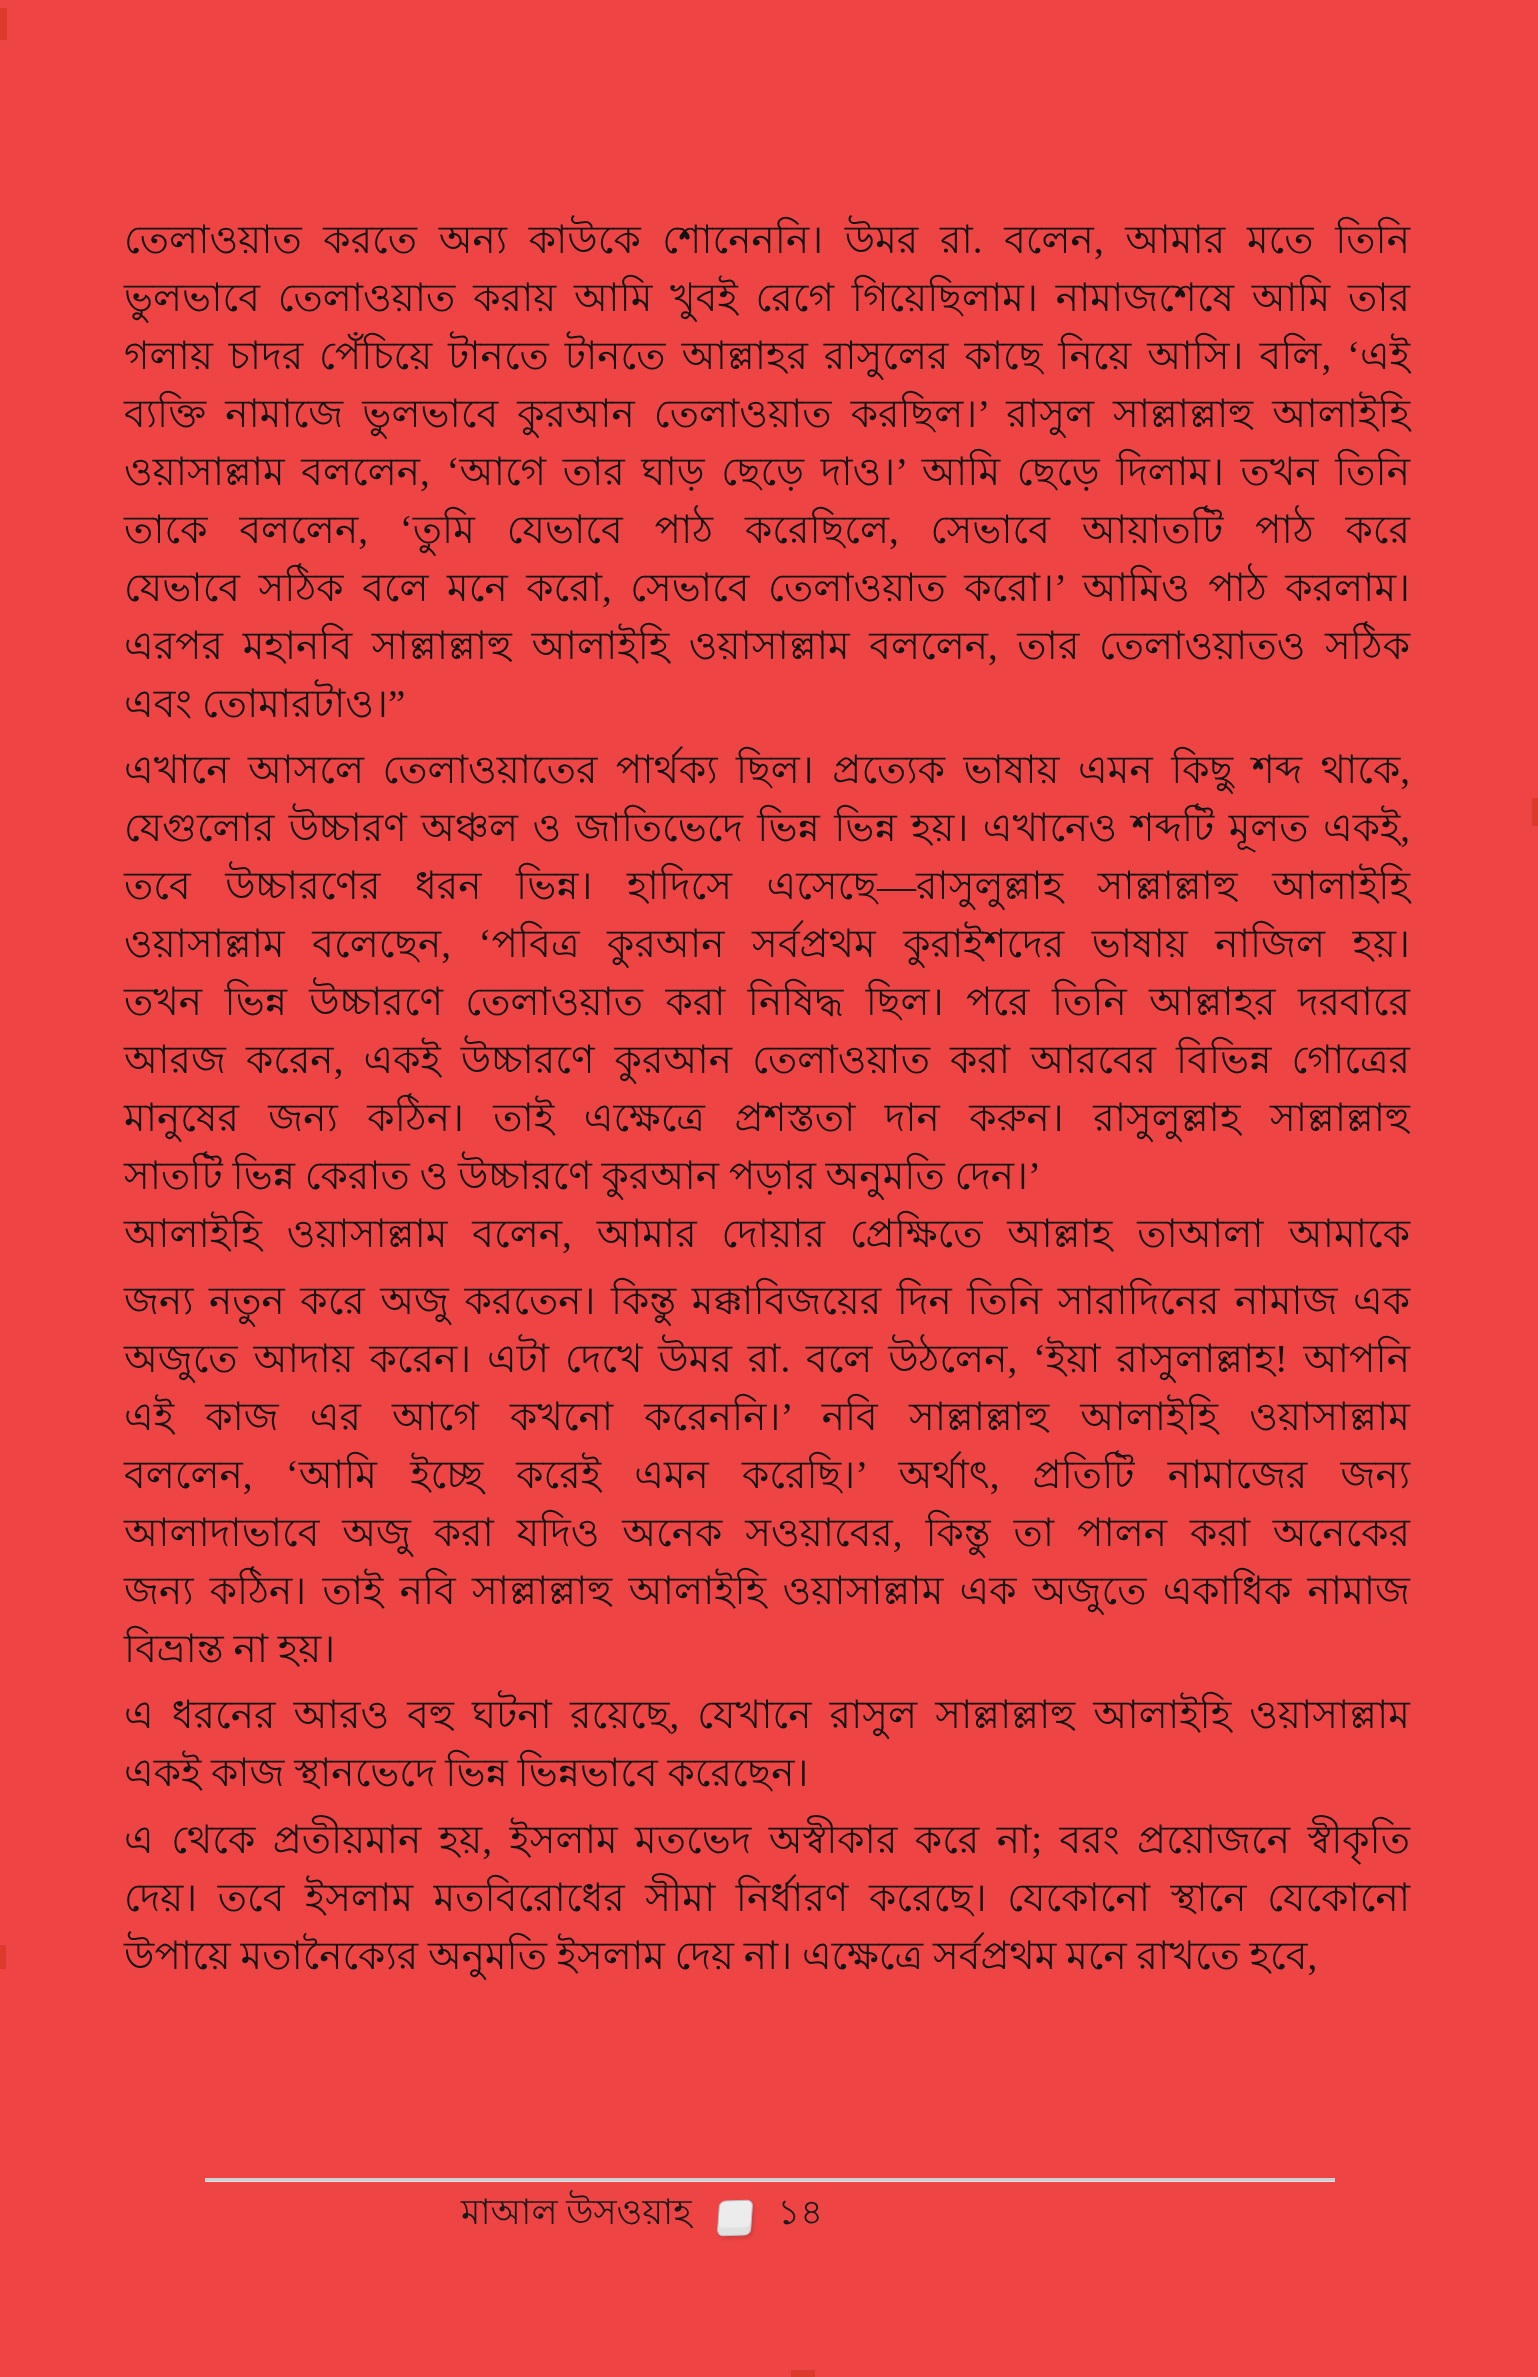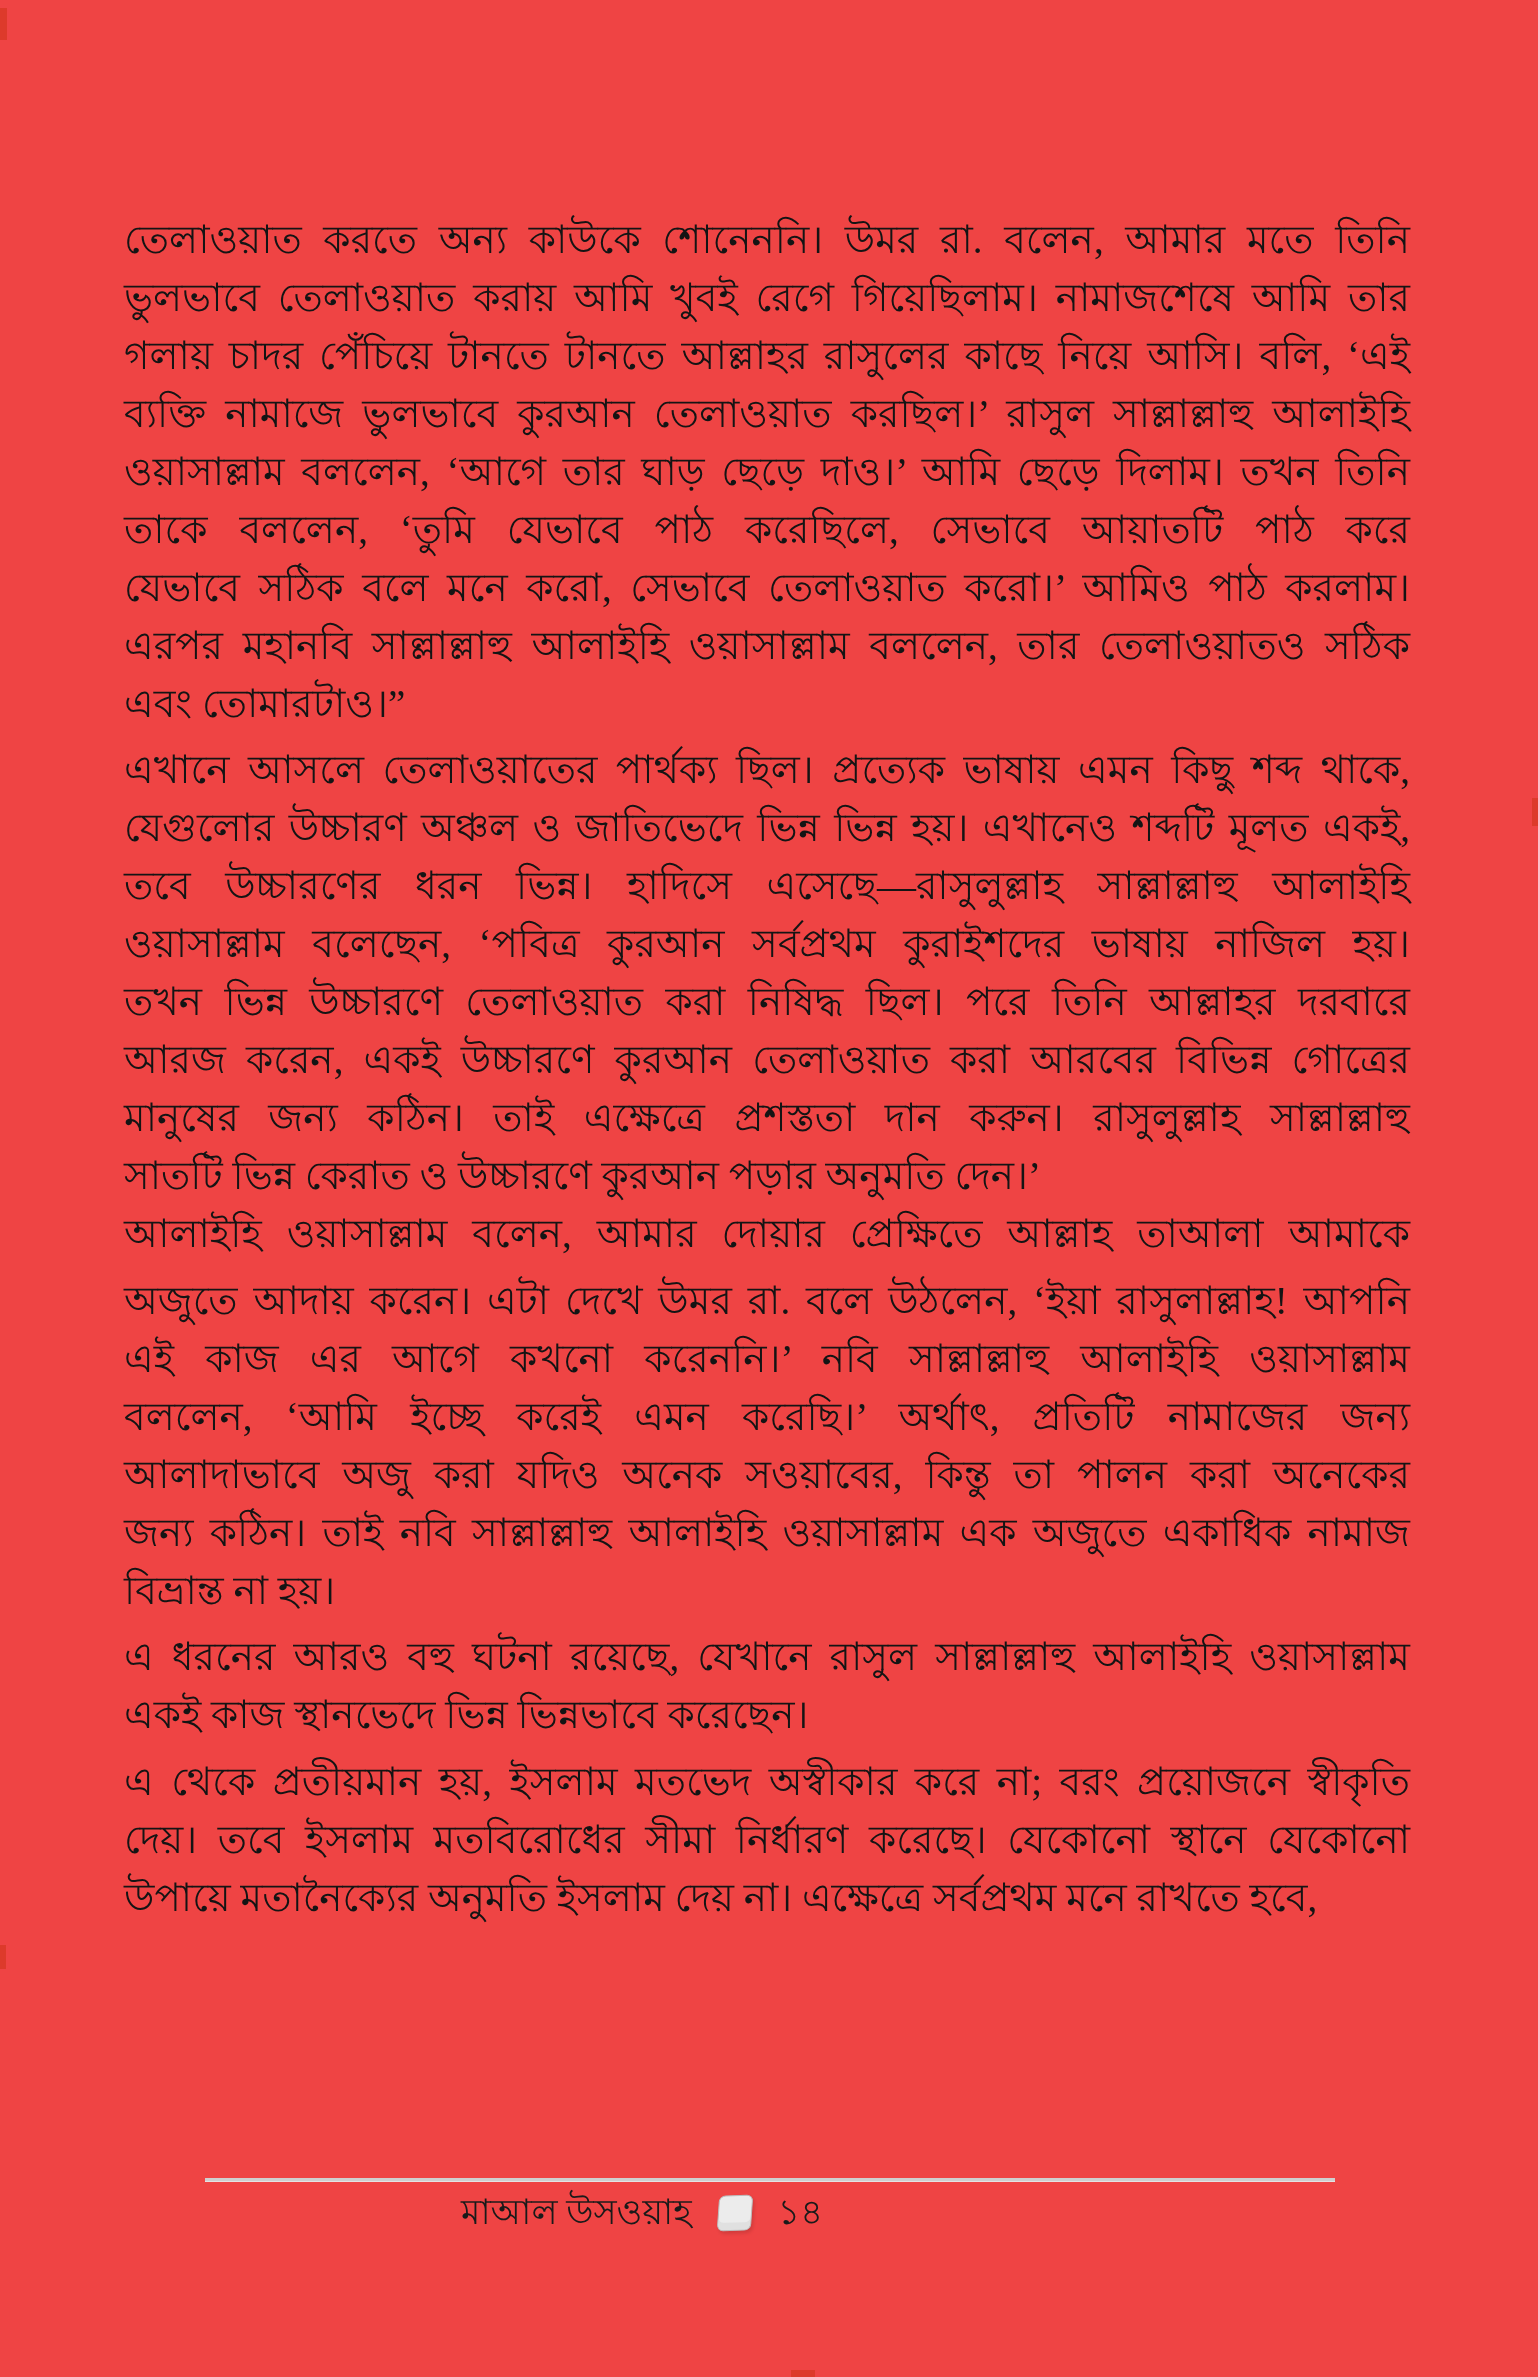--- a/index.html
+++ b/index.html
@@ -41,21 +41,21 @@
     background: #cfcfcf;
     border-bottom: 0.9px solid #e4e4e4;
   }
   .footer {
     position: absolute;
     left: 0;
     top: 2189px;
     width: 1284px;
     display: flex;
     justify-content: center;
-    align-items: center;
+    align-items: flex-end;
     gap: 26px;
     color: #1a1a1a;
     font-size: 35px;
     line-height: 47px;
   }
   .page-ornament {
     width: 32px;
     height: 34px;
     background: #ececec;
     border: 1.9px solid #bcbcbc;
@@ -94,20 +94,21 @@
         <div class="line">যেগুলোর উচ্চারণ অঞ্চল ও জাতিভেদে ভিন্ন ভিন্ন হয়। এখানেও শব্দটি মূলত একই,</div>
         <div class="line">তবে উচ্চারণের ধরন ভিন্ন। হাদিসে এসেছে—রাসুলুল্লাহ সাল্লাল্লাহু আলাইহি</div>
         <div class="line">ওয়াসাল্লাম বলেছেন, ‘পবিত্র কুরআন সর্বপ্রথম কুরাইশদের ভাষায় নাজিল হয়।</div>
         <div class="line">তখন ভিন্ন উচ্চারণে তেলাওয়াত করা নিষিদ্ধ ছিল। পরে তিনি আল্লাহর দরবারে</div>
         <div class="line">আরজ করেন, একই উচ্চারণে কুরআন তেলাওয়াত করা আরবের বিভিন্ন গোত্রের</div>
         <div class="line">মানুষের জন্য কঠিন। তাই এক্ষেত্রে প্রশস্ততা দান করুন। রাসুলুল্লাহ সাল্লাল্লাহু</div>
         <div class="line last">সাতটি ভিন্ন কেরাত ও উচ্চারণে কুরআন পড়ার অনুমতি দেন।’</div>
         <div class="line">আলাইহি ওয়াসাল্লাম বলেন, আমার দোয়ার প্রেক্ষিতে আল্লাহ তাআলা আমাকে</div>
       </div>
     <div class="para">
+        <div class="line">জন্য নতুন করে অজু করতেন। কিন্তু মক্কাবিজয়ের দিন তিনি সারাদিনের নামাজ এক</div>
         <div class="line">অজুতে আদায় করেন। এটা দেখে উমর রা. বলে উঠলেন, ‘ইয়া রাসুলাল্লাহ! আপনি</div>
         <div class="line">এই কাজ এর আগে কখনো করেননি।’ নবি সাল্লাল্লাহু আলাইহি ওয়াসাল্লাম</div>
         <div class="line">বললেন, ‘আমি ইচ্ছে করেই এমন করেছি।’ অর্থাৎ, প্রতিটি নামাজের জন্য</div>
         <div class="line">আলাদাভাবে অজু করা যদিও অনেক সওয়াবের, কিন্তু তা পালন করা অনেকের</div>
         <div class="line">জন্য কঠিন। তাই নবি সাল্লাল্লাহু আলাইহি ওয়াসাল্লাম এক অজুতে একাধিক নামাজ</div>
         <div class="line last">বিভ্রান্ত না হয়।</div>
       </div>
     <div class="para">
         <div class="line">এ ধরনের আরও বহু ঘটনা রয়েছে, যেখানে রাসুল সাল্লাল্লাহু আলাইহি ওয়াসাল্লাম</div>
         <div class="line last">একই কাজ স্থানভেদে ভিন্ন ভিন্নভাবে করেছেন।</div>

